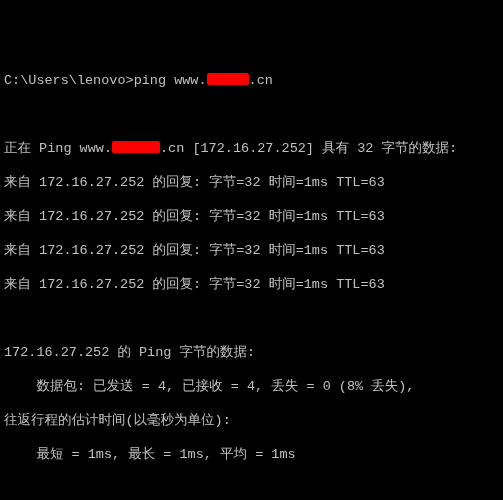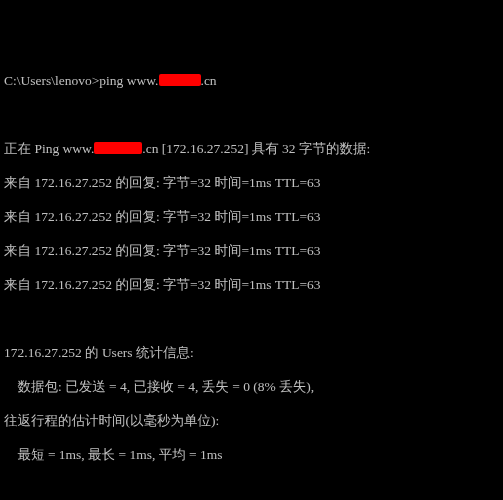--- a/index.html
+++ b/index.html
@@ -7,21 +7,21 @@
     padding: 4px;
     background: #000;
     color: #c0c0c0;
     font-family: "Consolas", "Courier New", monospace;
     font-size: 13.5px;
     line-height: 17px;
     width: 503px;
     box-sizing: border-box;
     white-space: pre;
   }
-  .line { display: block; font-family: Liberation Serif, serif; }
+  .line { display: block; }
   .redact {
     display: inline-block;
     background: #ff0000;
     height: 12px;
     vertical-align: -1px;
     border-radius: 2px;
   }
 </style>
 </head>
 <body>
@@ -29,21 +29,21 @@
 
 
 <span class="line"><span>C:\Users\lenovo&gt;</span><span>ping</span> <span>www.</span><span class="redact" style="width:42px"></span><span>.cn</span></span>
 <span class="line"> </span>
 <span class="line"><span>正在 Ping www.</span><span class="redact" style="width:48px"></span><span>.cn [172.16.27.252] 具有 32 字节的数据:</span></span>
 <span class="line">来自 172.16.27.252 的回复: 字节=32 时间=1ms TTL=63</span>
 <span class="line">来自 172.16.27.252 的回复: 字节=32 时间=1ms TTL=63</span>
 <span class="line">来自 172.16.27.252 的回复: 字节=32 时间=1ms TTL=63</span>
 <span class="line">来自 172.16.27.252 的回复: 字节=32 时间=1ms TTL=63</span>
 <span class="line"> </span>
-<span class="line">172.16.27.252 的 Users 统计信息:</span>
+<span class="line">172.16.27.252 的 Ping 字节的数据:</span>
 <span class="line">    数据包: 已发送 = 4, 已接收 = 4, 丢失 = 0 (8% 丢失),</span>
 <span class="line">往返行程的估计时间(以毫秒为单位):</span>
 <span class="line">    最短 = 1ms, 最长 = 1ms, 平均 = 1ms</span>
 <span class="line"> </span>
 
 
 
 
 
 

